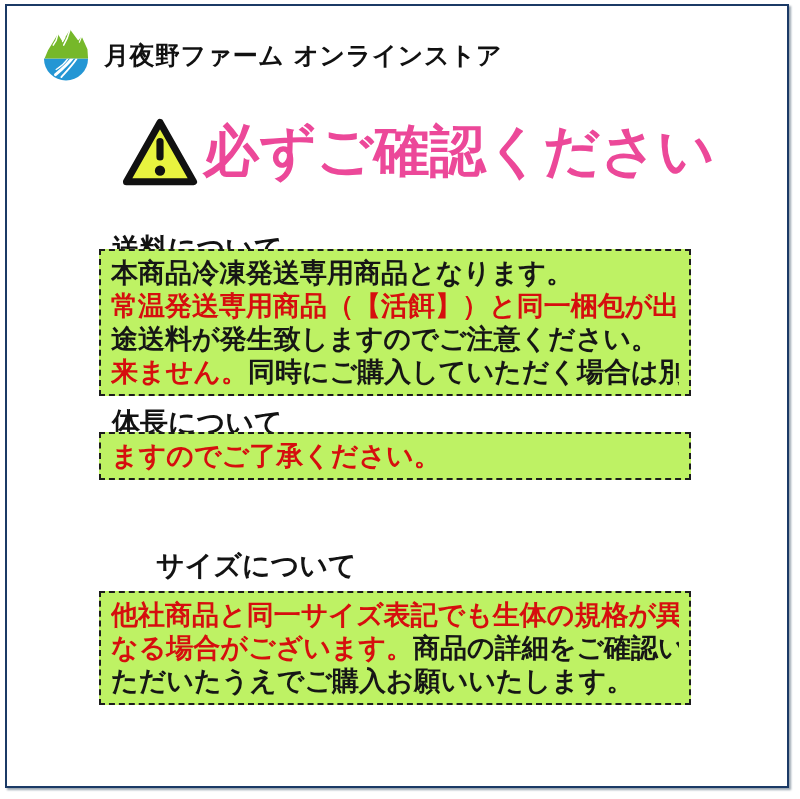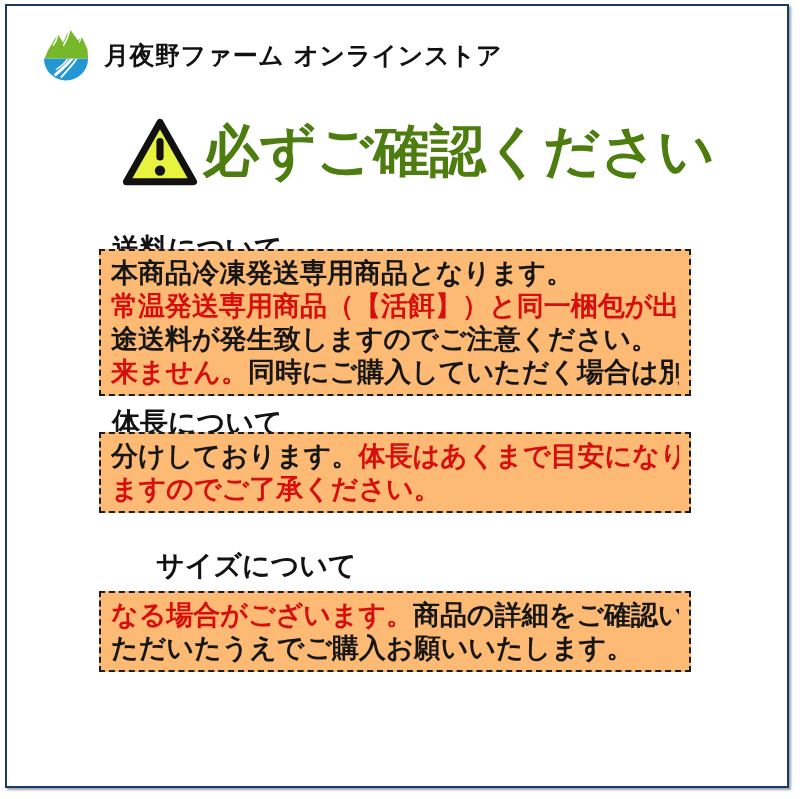--- a/index.html
+++ b/index.html
@@ -50,40 +50,40 @@
     position: absolute;
     left: 121px;
     top: 114px;
     display: flex;
     align-items: center;
     gap: 4px;
   }
   .warn-icon { width: 78px; height: 72px; display: block; }
   .main-title {
     font-size: 56px;
-    color: #4d7c0f;
+    color: #ec4899;
     letter-spacing: 0px;
     white-space: nowrap;
   }
   
   .sec-heading {
     position: absolute;
     left: 112px;
     font-size: 28px;
     color: #131313;
     white-space: nowrap;
   }
   .notice-box {
     position: absolute;
     left: 99px;
     width: 592px;
     box-sizing: border-box;
     border: 2px dashed #1c1c1c;
     padding: 5px 10px 6px 10px;
-    background: #fdba74;
+    background: #bef264;
   }
   .notice-line {
     font-size: 27px;
     line-height: 33px;
     white-space: nowrap;
     overflow: hidden;
   }
   .txt { color: #161616; }
   .em-red { color: var(--red, #d60e0e); }
   #h-sec1 { top: 211px; margin-top: 19px; }
@@ -137,22 +137,22 @@
   <div class="sec-heading" id="h-sec1">送料について</div>
   <div class="notice-box" id="box-sec1">
       <div class="notice-line"><span class="txt">本商品冷凍発送専用商品となります。</span></div>
       <div class="notice-line"><span class="em-red">常温発送専用商品（【活餌】）と同一梱包が出</span></div>
       <div class="notice-line"><span class="txt">途送料が発生致しますのでご注意ください。</span></div>
       <div class="notice-line"><span class="em-red">来ません。</span><span class="txt">同時にご購入していただく場合は別</span></div>
     </div>
 
   <div class="sec-heading" id="h-sec2">体長について</div>
   <div class="notice-box" id="box-sec2">
-      <div class="notice-line"><span class="txt">分けしております。</span><span class="em-red">体長はあくまで目安になり</span></div>
       <div class="notice-line"><span class="em-red">ますのでご了承ください。</span></div>
     </div>
 
   <div class="sec-heading" id="h-sec3">サイズについて</div>
   <div class="notice-box" id="box-sec3">
+      <div class="notice-line"><span class="em-red">他社商品と同一サイズ表記でも生体の規格が異</span></div>
       <div class="notice-line"><span class="em-red">なる場合がございます。</span><span class="txt">商品の詳細をご確認い</span></div>
       <div class="notice-line"><span class="txt">ただいたうえでご購入お願いいたします。</span></div>
     </div>
 </div>
 
 </body></html>

